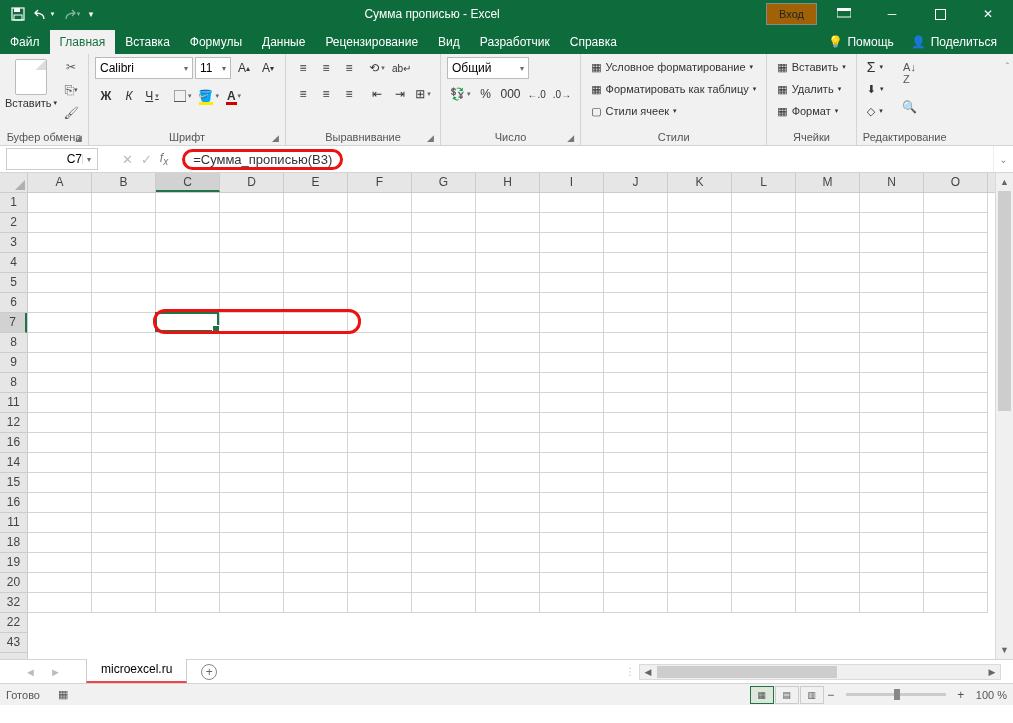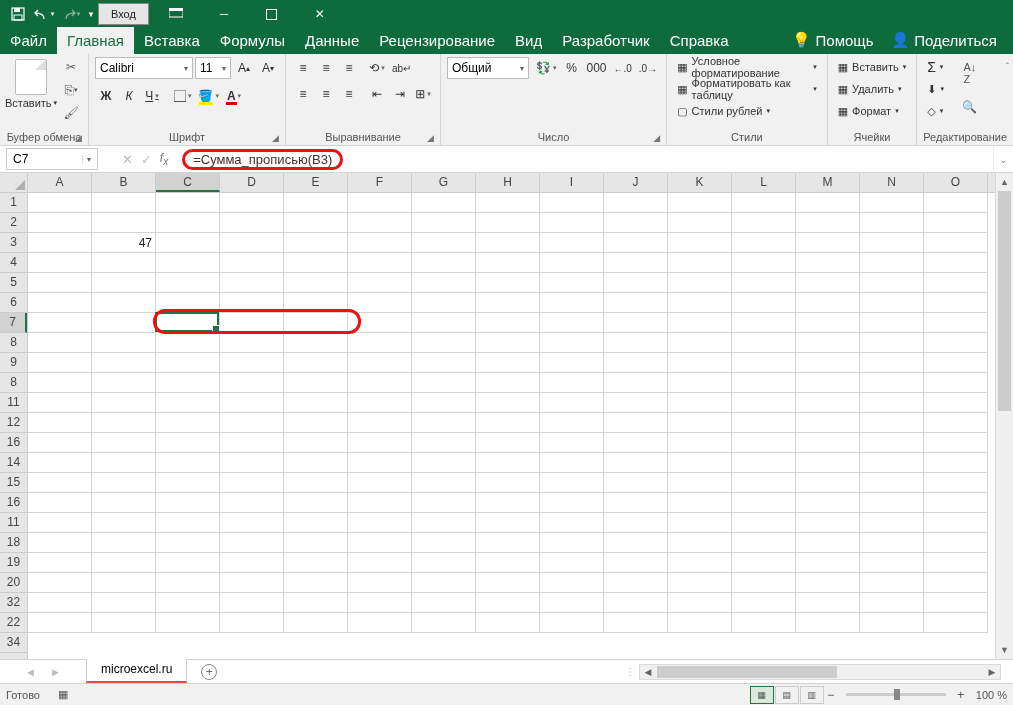--- a/index.html
+++ b/index.html
@@ -4,25 +4,25 @@
 <style>
 * { box-sizing: border-box; margin: 0; padding: 0; font-family: 'Segoe UI', Tahoma, sans-serif; }
 body { width: 1013px; height: 723px; background: #fff; overflow: hidden; position: relative; font-size: 12px; }
 
 
 .title-bar { background: #0d6b3c; height: 28px; display: flex; align-items: center; color: #fff; }
 .qat { display: flex; align-items: center; padding-left: 6px; gap: 2px; }
 .qat-btn { width: 24px; height: 22px; display: flex; align-items: center; justify-content: center; color: #fff; font-size: 13px; }
 .title-center { flex: 1; text-align: center; font-size: 12px; color: #fff; }
 .title-right { display: flex; align-items: center; gap: 6px; padding-right: 4px; }
-.login-btn { background: #e5e5e5; color: #222; font-size: 11px; padding: 4px 12px; border: 1px solid #888; }
+.login-btn { background: #a16207; color: #222; font-size: 11px; padding: 4px 12px; border: 1px solid #888; }
 .win-btn { width: 42px; height: 26px; display: flex; align-items: center; justify-content: center; color: #fff; font-size: 12px; }
 
 
-.tabs-row { background: #0d6b3c; height: 26px; display: flex; align-items: flex-end; color: #fff; font-size: 15px; }
+.tabs-row { background: #0d6b3c; height: 26px; display: flex; align-items: flex-end; color: #fff; font-size: 12px; }
 .tab { padding: 5px 10px 5px; cursor: pointer; }
 .tab.active { background: #f1f1f1; color: #1a7243; }
 .tab-help-right { margin-left: auto; display: flex; align-items: center; gap: 2px; padding-right: 8px; }
 .tab-help-right .tab { padding: 5px 8px; display: flex; align-items: center; gap: 4px; }
 
 
 .ribbon { background: #f1f1f1; height: 92px; display: flex; border-bottom: 1px solid #d4d4d4; }
 .group { border-right: 1px solid #d4d4d4; display: flex; flex-direction: column; padding: 3px 6px 1px; }
 .group-body { flex: 1; display: flex; align-items: flex-start; gap: 4px; }
 .group-label { text-align: center; font-size: 11px; color: #555; padding: 1px 0; position: relative; }
@@ -42,21 +42,21 @@
 .combo-arrow { font-size: 8px; color: #666; }
 .btn-row { display: flex; gap: 1px; }
 .rbtn { min-width: 22px; height: 22px; display: flex; align-items: center; justify-content: center; font-size: 12px; color: #333; padding: 0 3px; }
 .rbtn.split::after { content: '▾'; font-size: 7px; margin-left: 2px; color: #666; }
 
 .col-stack { display: flex; flex-direction: column; gap: 2px; }
 .txt-btn { height: 20px; display: flex; align-items: center; font-size: 11px; color: #333; padding: 0 4px; gap: 4px; }
 
 
 .fbar-wrap { height: 27px; display: flex; border-bottom: 1px solid #d4d4d4; background: #fff; }
-.name-box { width: 92px; border: 1px solid #ccc; margin: 2px 2px 2px 6px; display: flex; align-items: center; padding: 0 6px; font-size: 12px; justify-content: space-between; }
+.name-box { width: 92px; border: 1px solid #ccc; margin: 2px 2px 2px 6px; display: flex; align-items: center; padding: 0 6px; font-size: 12px; justify-content: flex-end; }
 .name-box .combo-arrow { border-left: 1px solid #ddd; padding-left: 4px; }
 .fbar-btns { display: flex; align-items: center; padding: 0 8px; gap: 8px; color: #bbb; font-size: 13px; margin-left: 14px; }
 .fbar-btns .fx { font-style: italic; color: #777; font-size: 12px; }
 .fbar-input { flex: 1; display: flex; align-items: center; font-size: 13px; color: #333; padding-left: 6px; position: relative; }
 .fbar-highlight { border: 3px solid #e11; border-radius: 14px; padding: 0px 8px; }
 .fbar-expand { width: 20px; display: flex; align-items: center; justify-content: center; color: #888; font-size: 10px; border-left: 1px solid #eee; }
 
 
 .sheet-area { position: relative; height: 486px; display: flex; }
 .corner { width: 28px; height: 20px; background: #e6e6e6; border-right: 1px solid #ccc; border-bottom: 1px solid #ccc; position: absolute; left: 0; top: 0; }
@@ -125,20 +125,21 @@
         <span style="font-size:7px;margin-left:1px">▾</span>
     </div>
     <div class="qat-btn" style="opacity:.5">
       <svg width="16" height="12" viewBox="0 0 16 12">
           <path d="M12 2 L15 5 L12 8 M15 5 Q6 5 6 11" fill="none" stroke="#fff" stroke-width="1.3"></path>
         </svg>
         <span style="font-size:7px;margin-left:1px">▾</span>
     </div>
     <div class="qat-btn" style="font-size:9px;width:14px">▾</div>
   </div>
+  <div class="title-center">Сумма прописью  -  Excel</div>
   <div class="title-right">
     <div class="login-btn">Вход</div>
     <div class="win-btn">
         <svg width="14" height="12">
           <rect x="0" y="0" width="14" height="9" fill="none" stroke="#fff"></rect>
           <rect x="0" y="0" width="14" height="3" fill="#fff"></rect>
         </svg>
       </div>
     <div class="win-btn">─</div>
     <div class="win-btn">
@@ -247,21 +248,21 @@
         <div style="width:4px"></div>
         <div class="rbtn">⇤</div>
         <div class="rbtn">⇥</div>
         <div class="rbtn split">⊞</div>
       </div>
     </div>
     <div class="group-label"><span>Выравнивание</span><span class="group-launcher">◢</span></div>
   </div>
 
   <div class="group">
-    <div class="group-body" style="flex-direction:row">
+    <div class="group-body" style="flex-direction:column">
       <div class="font-combo" style="width:82px">
           <span>Общий</span>
           <span class="combo-arrow">▾</span>
         </div>
       <div class="btn-row">
         <div class="rbtn split">💱</div>
         <div class="rbtn">%</div>
         <div class="rbtn">000</div>
         <div class="rbtn" style="font-size:10px">←.0</div>
         <div class="rbtn" style="font-size:10px">.0→</div>
@@ -278,21 +279,21 @@
             <span>Условное форматирование</span>
             <span style="font-size:7px">▾</span>
           </div>
         <div class="txt-btn">
             <span>▦</span>
             <span>Форматировать как таблицу</span>
             <span style="font-size:7px">▾</span>
           </div>
         <div class="txt-btn">
             <span>▢</span>
-            <span>Стили рублей</span>
+            <span>Стили ячеек</span>
             <span style="font-size:7px">▾</span>
           </div>
       </div>
     </div>
     <div class="group-label"><span>Стили</span></div>
   </div>
 
   <div class="group">
     <div class="group-body">
       <div class="col-stack">
@@ -395,21 +396,21 @@
       <div class="row-h">16</div>
       <div class="row-h">14</div>
       <div class="row-h">15</div>
       <div class="row-h">16</div>
       <div class="row-h">11</div>
       <div class="row-h">18</div>
       <div class="row-h">19</div>
       <div class="row-h">20</div>
       <div class="row-h">32</div>
       <div class="row-h">22</div>
-      <div class="row-h">34</div>
+      <div class="row-h">43</div>
     </div>
   <div class="cells" id="cells">
       <div class="grid-row">
         <div class="cell"></div>
         <div class="cell"></div>
         <div class="cell"></div>
         <div class="cell"></div>
         <div class="cell"></div>
         <div class="cell"></div>
         <div class="cell"></div>
@@ -418,37 +419,20 @@
         <div class="cell"></div>
         <div class="cell"></div>
         <div class="cell"></div>
         <div class="cell"></div>
         <div class="cell"></div>
         <div class="cell"></div>
       </div>
       <div class="grid-row">
         <div class="cell"></div>
         <div class="cell"></div>
-        <div class="cell"></div>
-        <div class="cell"></div>
-        <div class="cell"></div>
-        <div class="cell"></div>
-        <div class="cell"></div>
-        <div class="cell"></div>
-        <div class="cell"></div>
-        <div class="cell"></div>
-        <div class="cell"></div>
-        <div class="cell"></div>
-        <div class="cell"></div>
-        <div class="cell"></div>
-        <div class="cell"></div>
-      </div>
-      <div class="grid-row">
-        <div class="cell"></div>
-        <div class="cell right">47</div>
         <div class="cell"></div>
         <div class="cell"></div>
         <div class="cell"></div>
         <div class="cell"></div>
         <div class="cell"></div>
         <div class="cell"></div>
         <div class="cell"></div>
         <div class="cell"></div>
         <div class="cell"></div>
         <div class="cell"></div>

